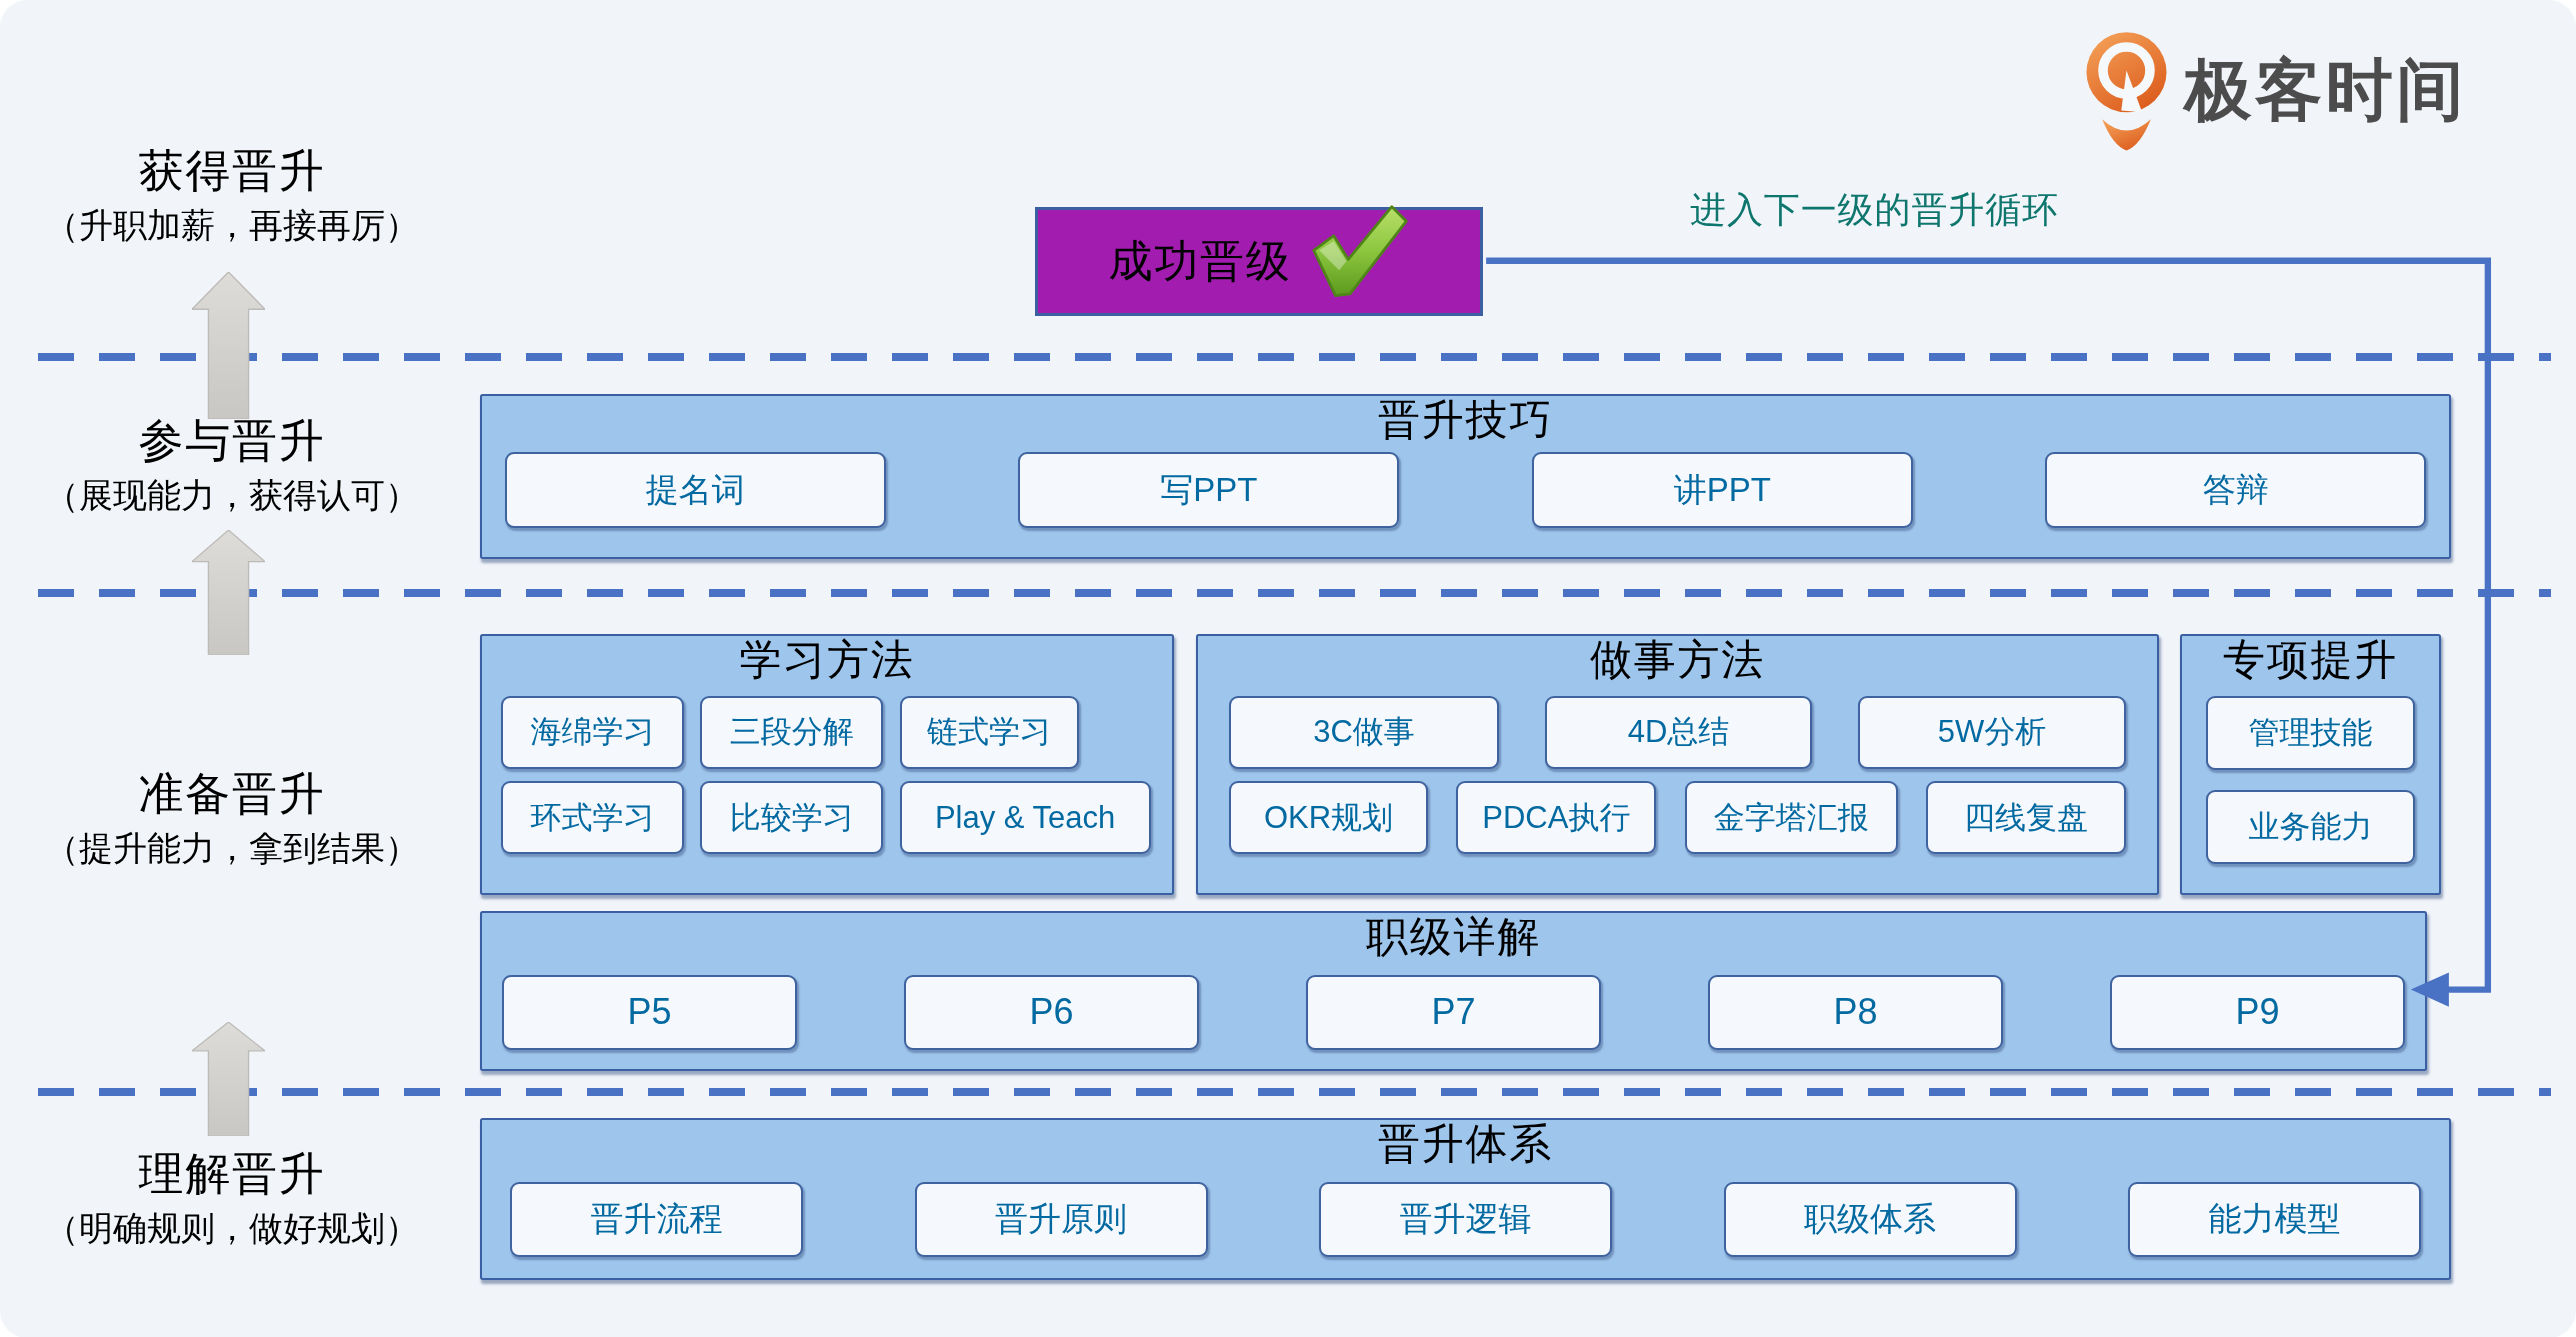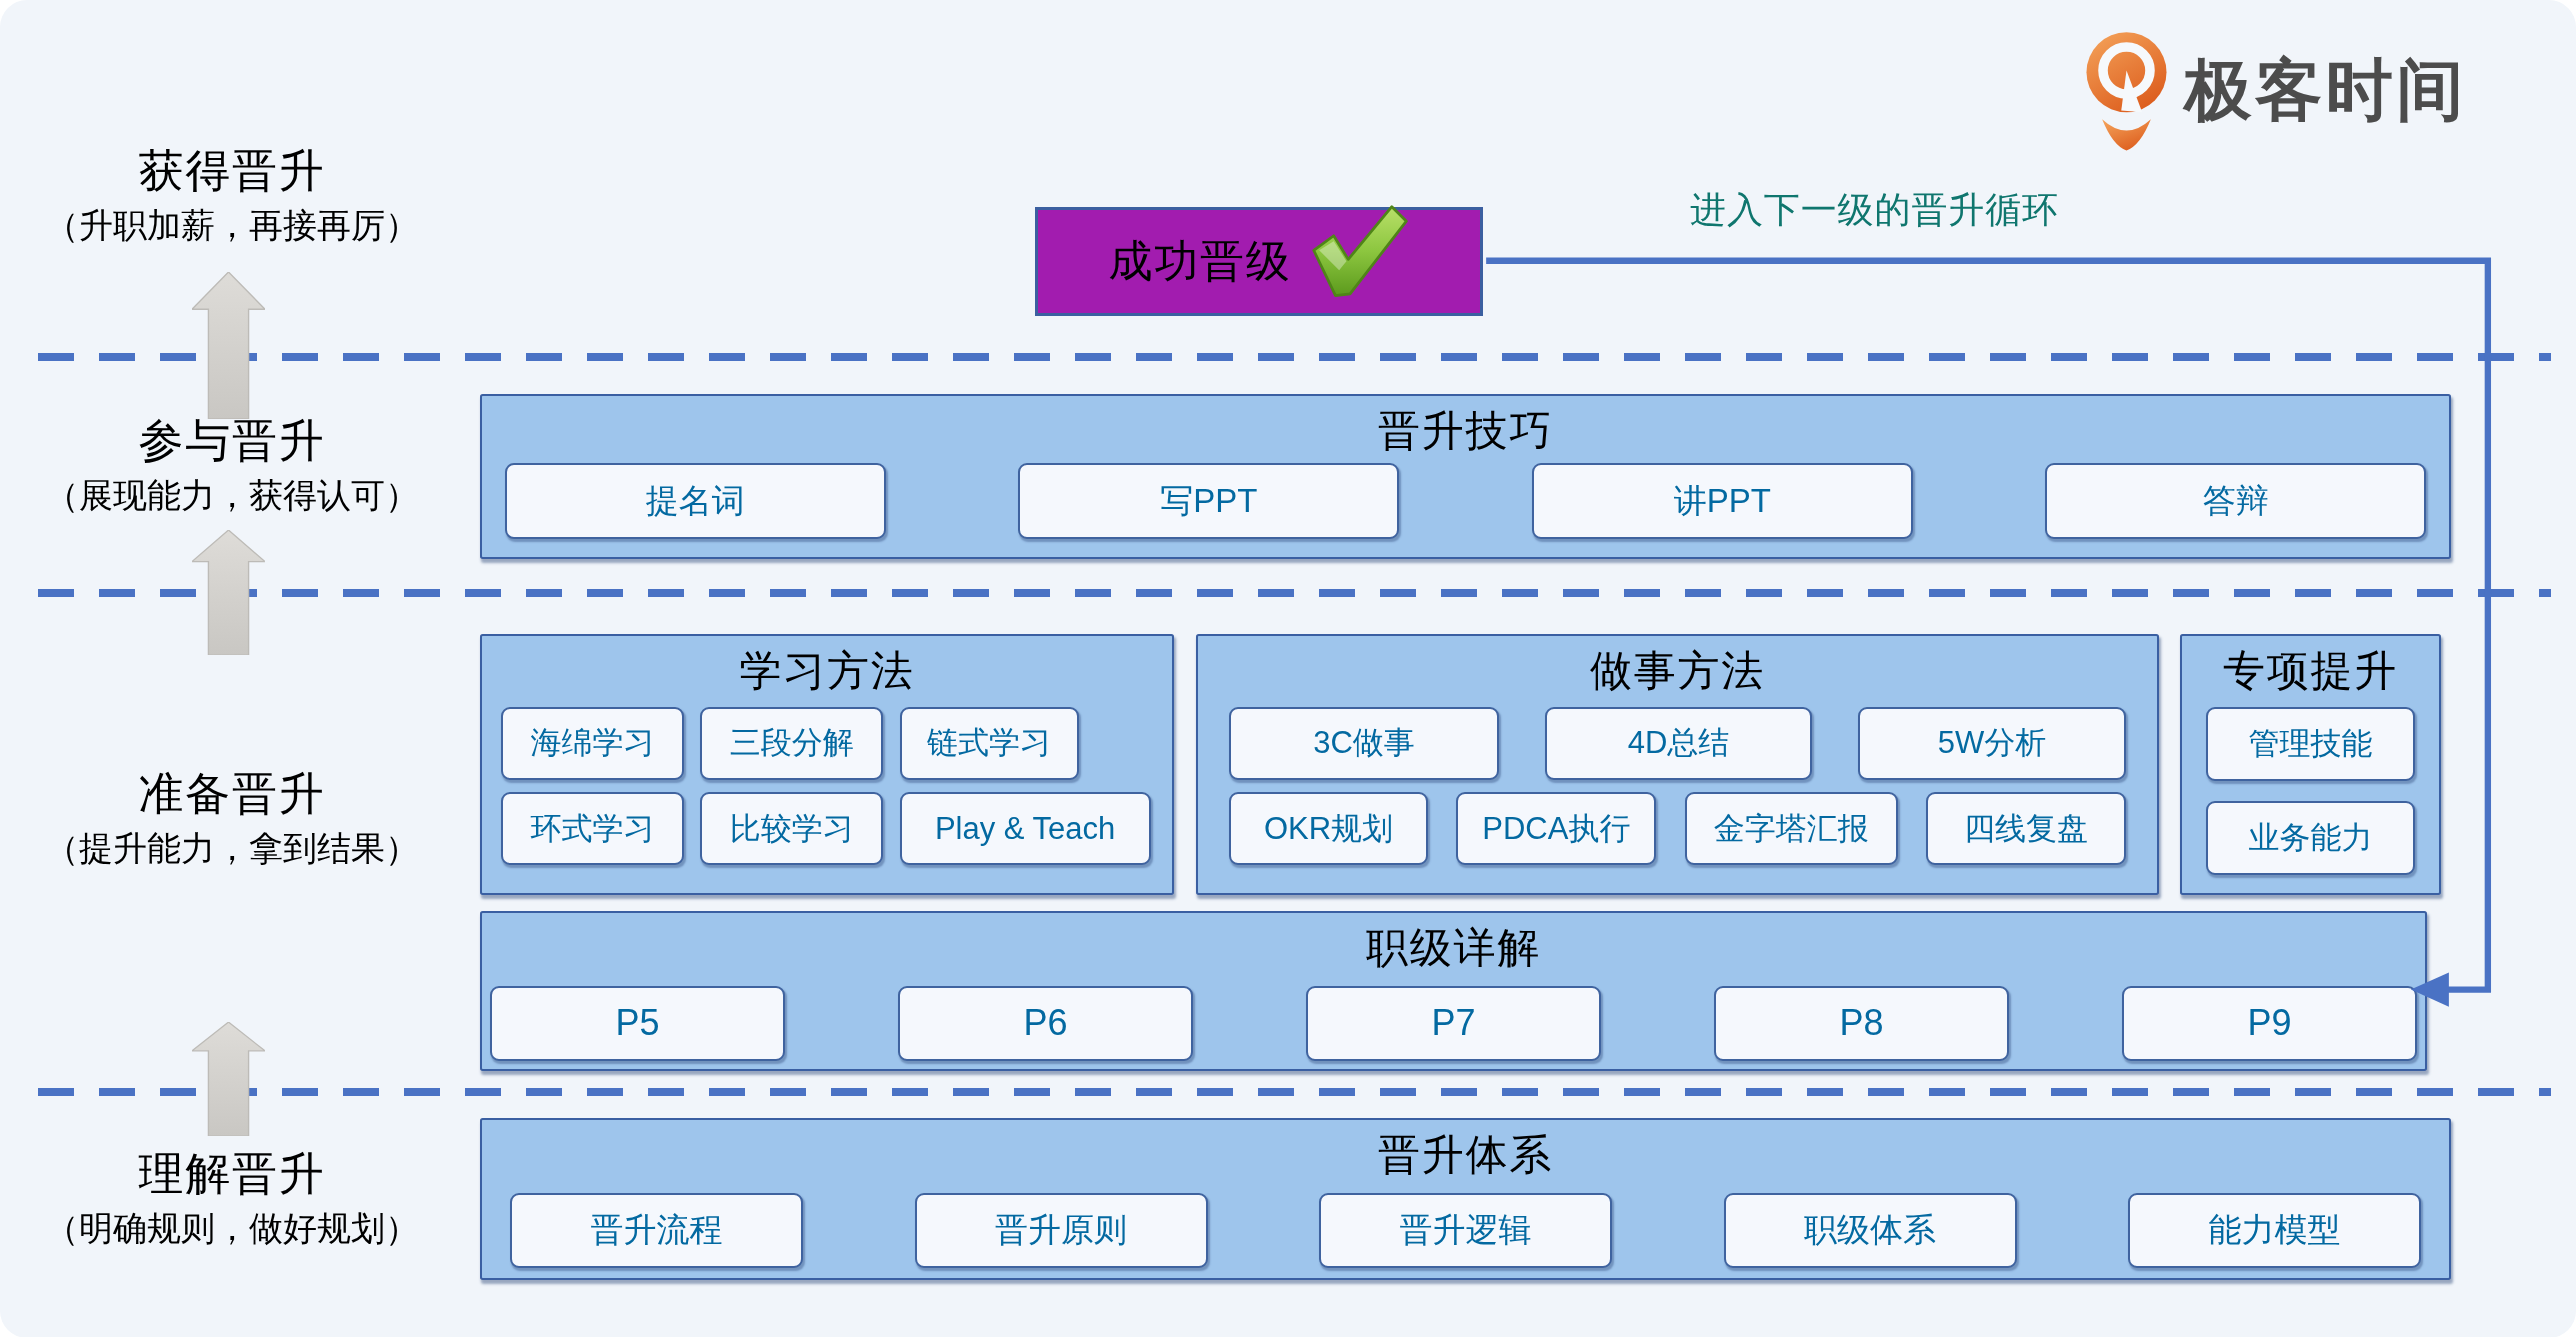--- a/index.html
+++ b/index.html
@@ -65,21 +65,20 @@
     border: 2.7px solid #3a5fa2;
     border-radius: 2.7px;
     box-shadow: 1.8px 3.6px 2.7px rgba(45, 70, 120, 0.45);
     box-sizing: border-box;
     z-index: 2;
   }
   .panel-title {
     text-align: center;
     font-size: 42px;
     line-height: 47px;
-    padding-top: 11px;
     color: #000;
     letter-spacing: 1.8px;
   }
   .chip-row {
     display: flex;
     justify-content: space-between;
     align-items: center;
   }
   .chip {
     background: #f5f8fd;
@@ -110,21 +109,21 @@
   .panel-doing .chip-row { padding: 0 31px; margin-top: 12.7px; }
   .panel-doing .chip { height: 73px; font-size: 31px; }
 
   
   .panel-special { left: 2180px; top: 634px; width: 261px; height: 261px; }
   .panel-special .chip-col { display: flex; flex-direction: column; align-items: center; gap: 20px; margin-top: 12.7px; }
   .panel-special .chip { width: 209px; height: 74px; font-size: 31px; }
 
   
   .panel-levels { left: 480px; top: 911px; width: 1947px; height: 160px; }
-  .panel-levels .chip-row { margin-top: 14.5px; padding: 0 8px; }
+  .panel-levels .chip-row { margin-top: 14.5px; padding: 0 20px; }
   .panel-levels .chip { width: 295px; height: 75px; font-size: 36px; }
 
   
   .panel-system { left: 480px; top: 1118px; width: 1971px; height: 162px; }
   .panel-system .chip-row { margin-top: 14.5px; padding: 0 28px; }
   .panel-system .chip { width: 293px; height: 75px; }
 
   
   .success-box {
     position: absolute;

